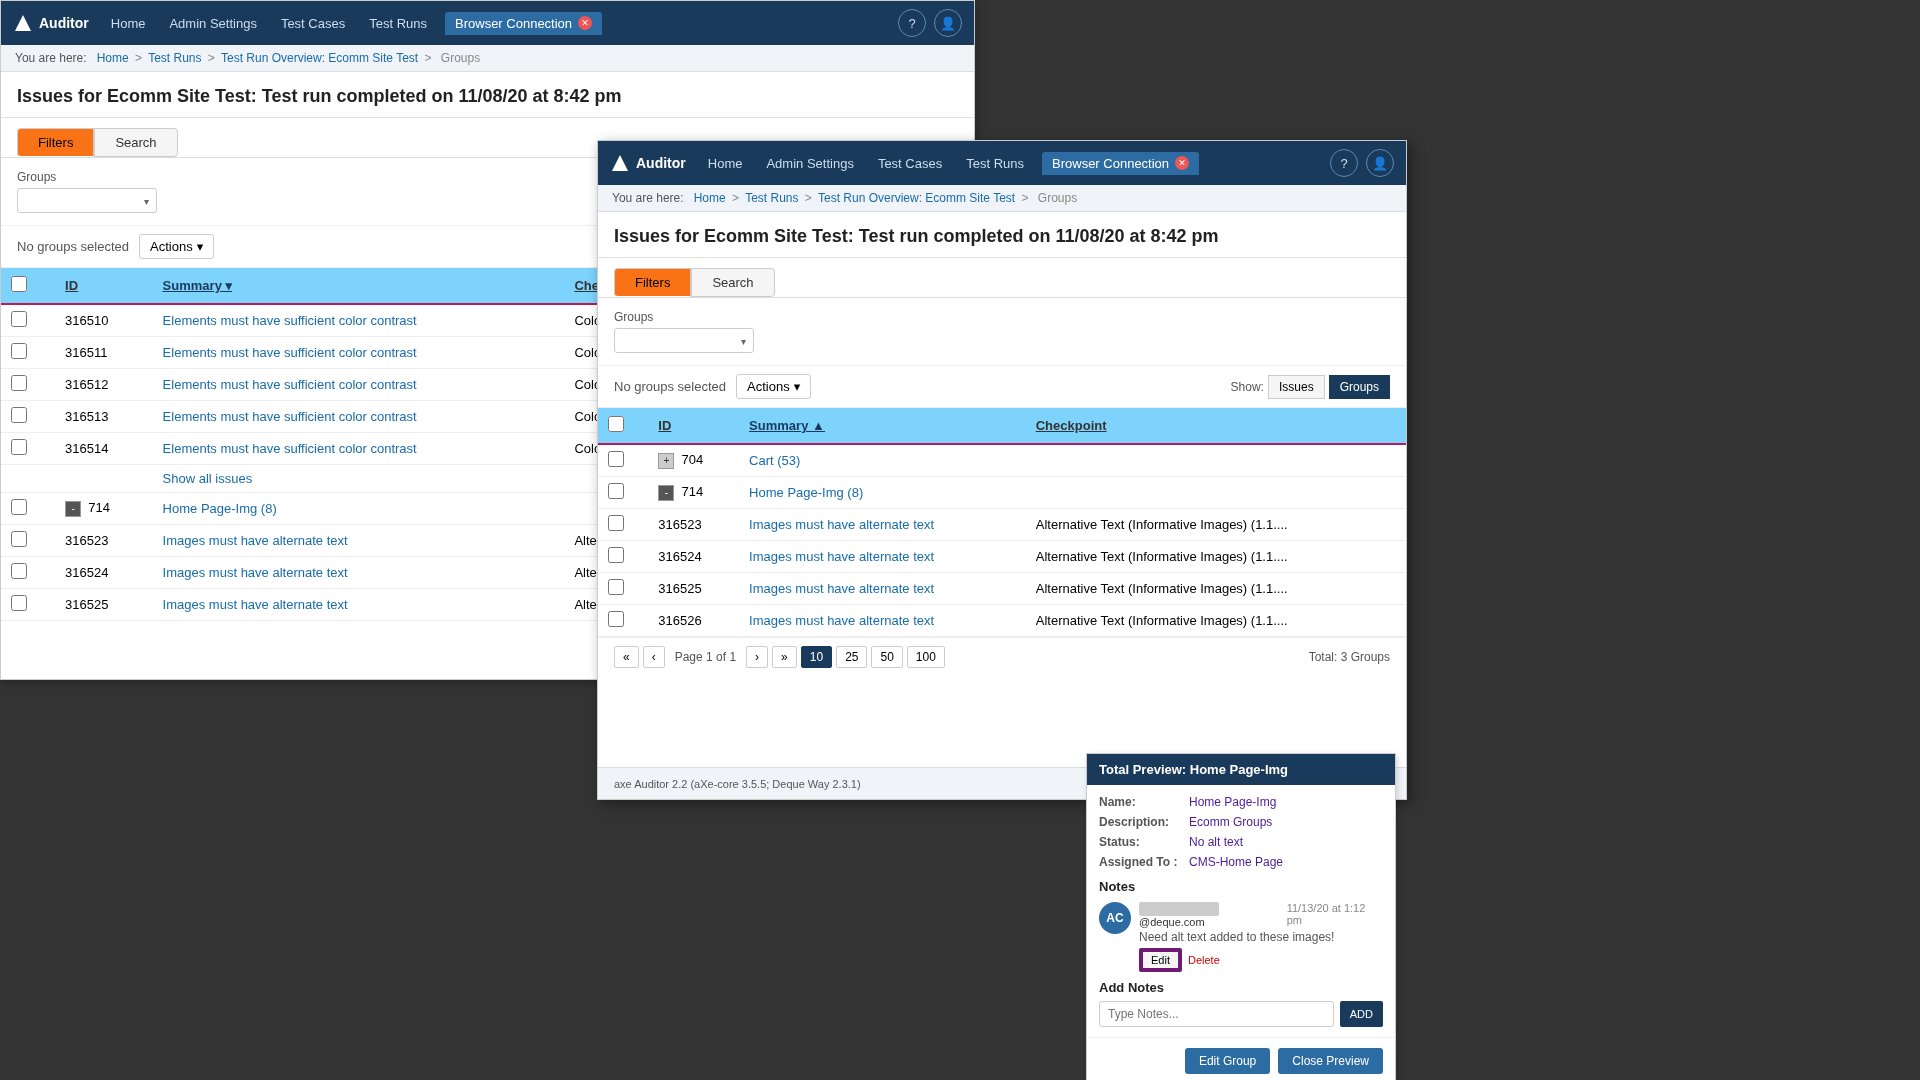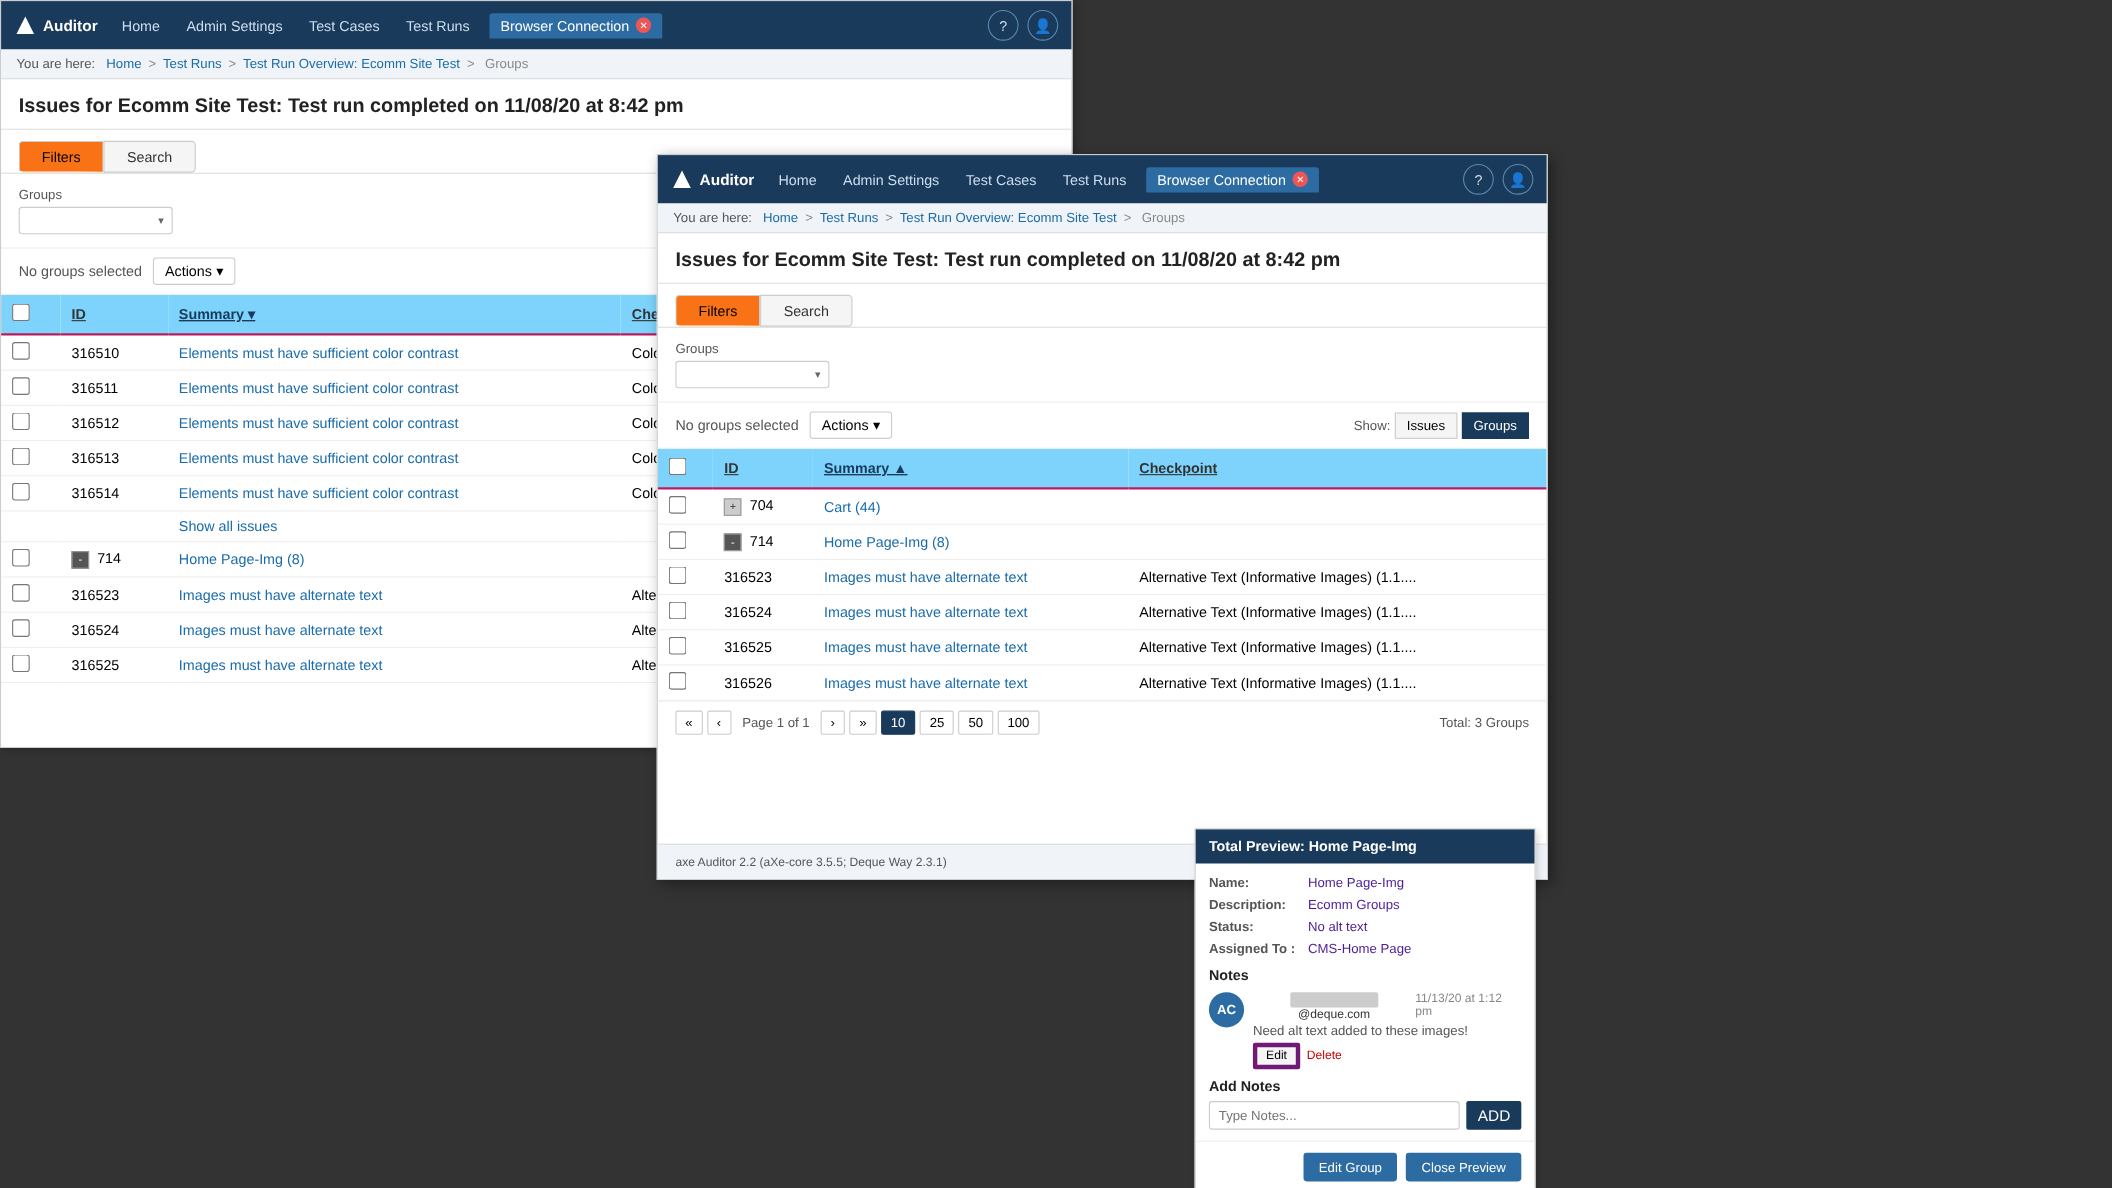--- a/index.html
+++ b/index.html
@@ -310,21 +310,21 @@
       font-size: 12px; font-weight: bold;
       flex-shrink: 0;
     }
     .note-content { flex: 1; }
     .note-header {
       display: flex;
       justify-content: space-between;
       align-items: flex-start;
       margin-bottom: 2px;
     }
-    .note-user { color: #333; font-size: 11px; text-align: center; }
+    .note-user { color: #333; font-size: 11px; }
     .note-date { font-size: 11px; color: #888; }
     .note-text { font-size: 12px; color: #555; }
     .note-actions { display: flex; gap: 6px; margin-top: 4px; }
     .note-action-btn {
       font-size: 11px;
       color: #1a6bab;
       background: none;
       border: none;
       cursor: pointer;
       padding: 0;
@@ -354,21 +354,21 @@
       border: 1px solid #ccc;
       border-radius: 3px;
       padding: 5px 8px;
       font-size: 12px;
     }
     .add-btn {
       background: #1a3a5c;
       color: #fff;
       border: none;
       padding: 5px 10px;
-      font-size: 14px;
+      font-size: 11px;
       cursor: pointer;
       border-radius: 2px;
     }
     .preview-footer {
       display: flex;
       gap: 8px;
       padding: 10px 12px;
       border-top: 1px solid #eee;
       justify-content: flex-end;
     }
@@ -690,21 +690,21 @@
           </tr>
         </thead>
         <tbody id="fg-table-body">
         <tr>
         <td><input type="checkbox" class="cb" style=""></td>
         <td>
           <span class="expand-icon expand-plus">+</span>
           &nbsp;704
         </td>
         <td>
-          <a class="issue-link">Cart (44)</a>
+          <a class="issue-link">Cart (53)</a>
         </td>
         <td></td>
       </tr>
             <tr>
         <td><input type="checkbox" class="cb" style=""></td>
         <td>
           <span class="expand-icon expand-minus">-</span>
           &nbsp;714
         </td>
         <td>

